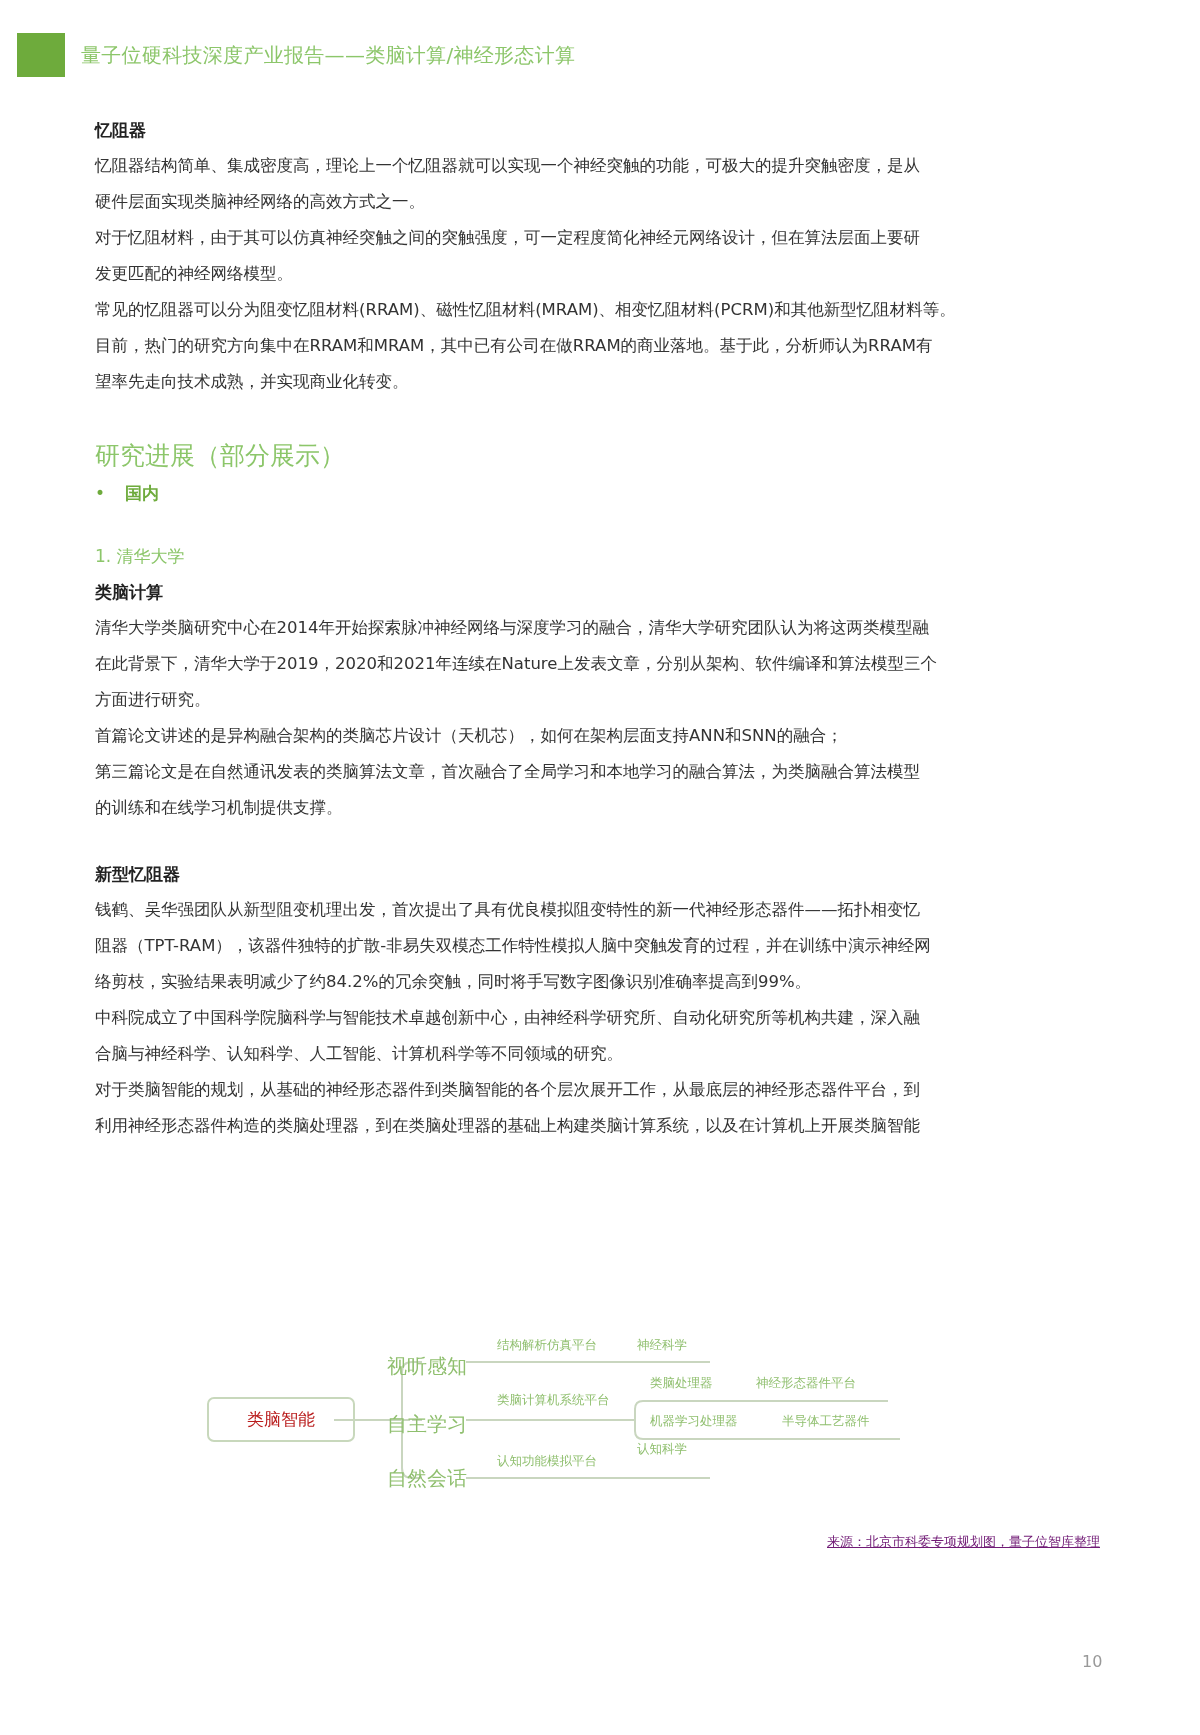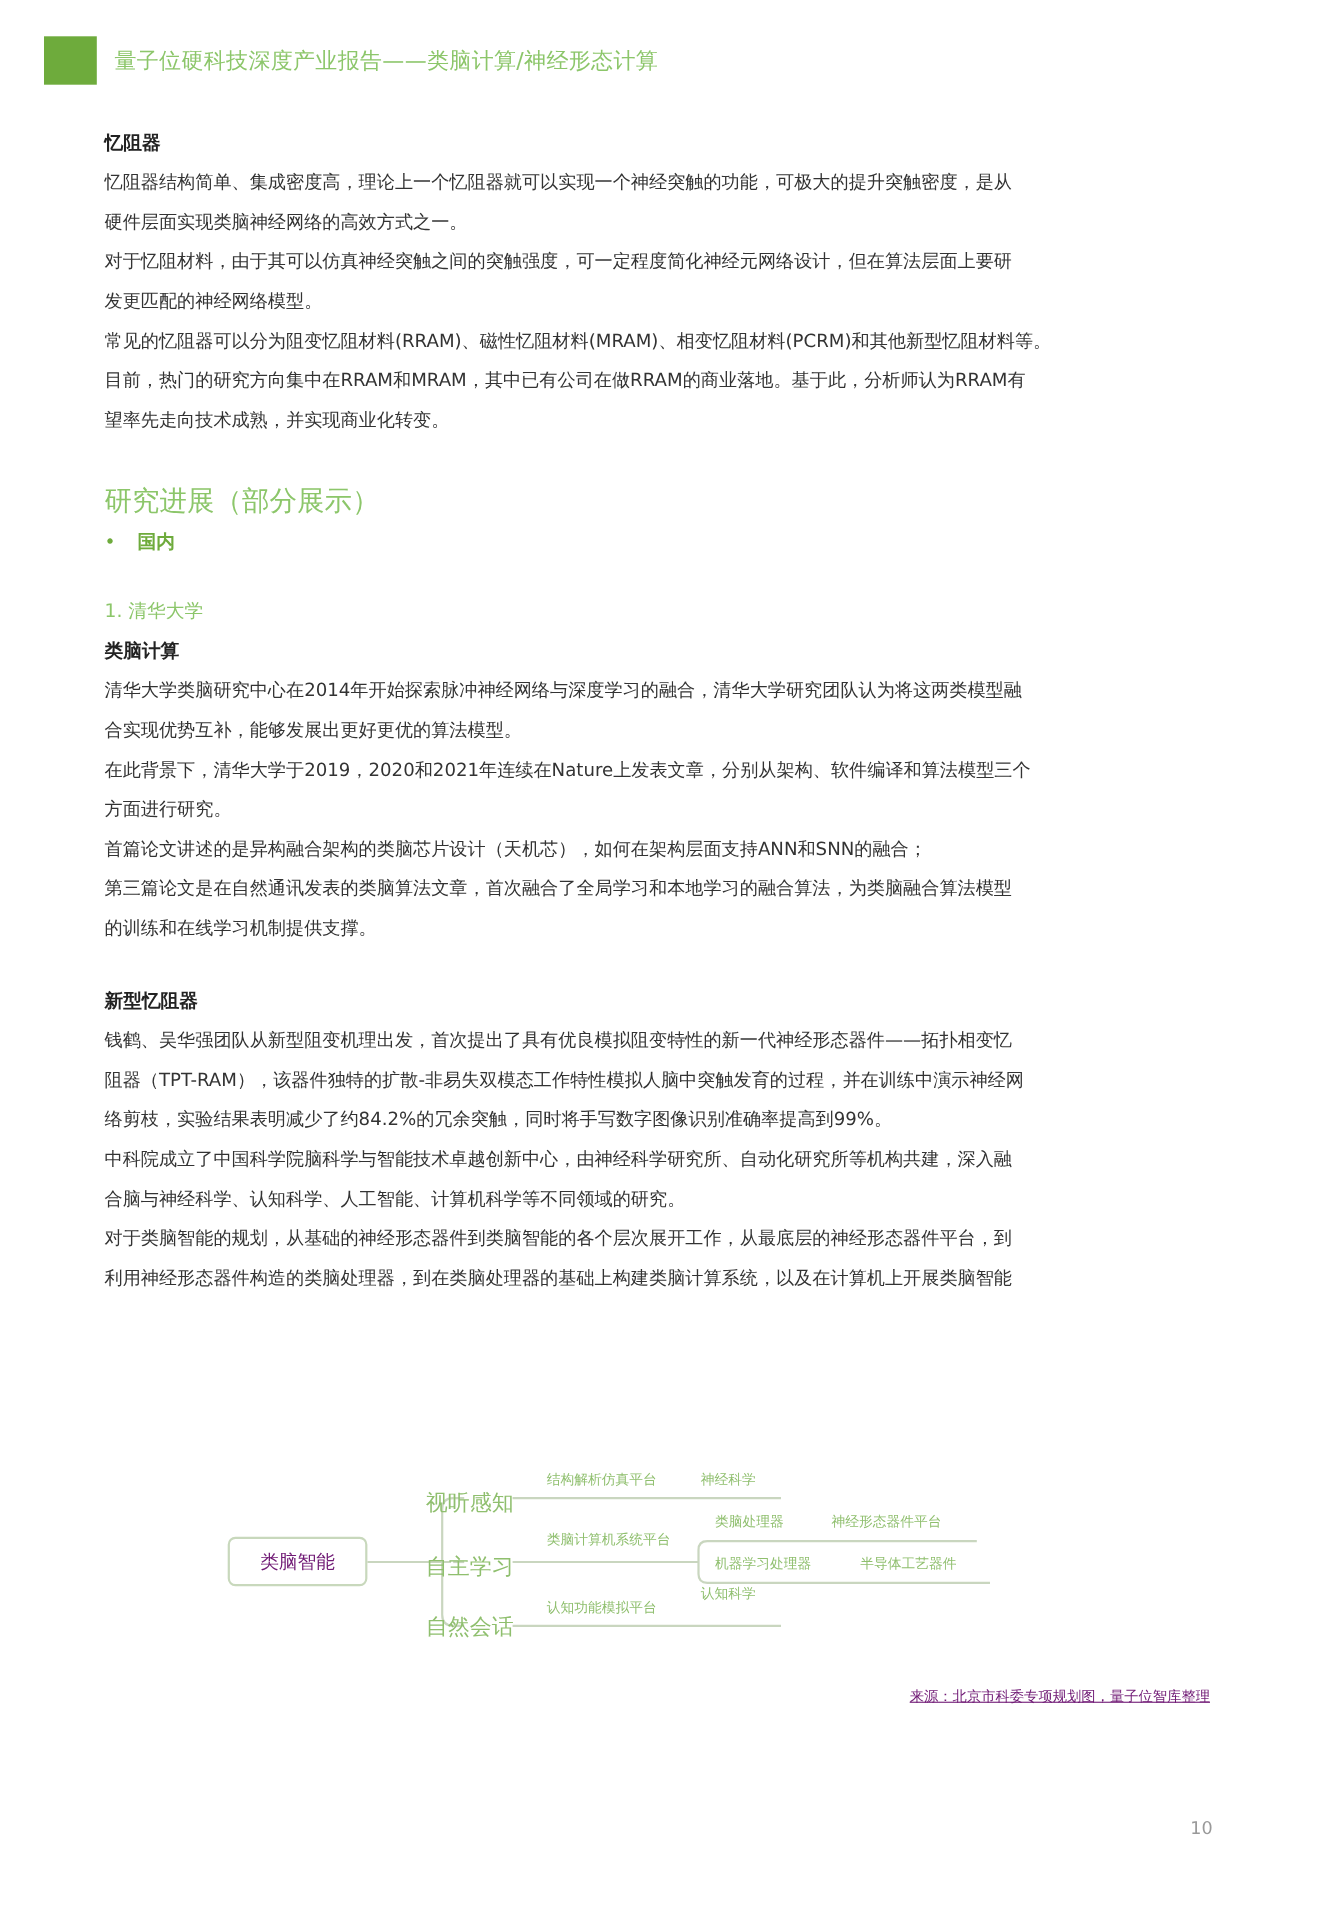--- a/index.html
+++ b/index.html
@@ -1,39 +1,39 @@
 <!DOCTYPE html>
 <html><head>
 <meta charset="utf-8">
 <style>
   html, body { margin: 0; padding: 0; }
   body {
     width: 1200px; height: 1735px; background: #ffffff; position: relative; overflow: hidden;
     font-family: "DejaVu Sans", "Liberation Sans", sans-serif; color: #333333;
   }
-  .header { position: absolute; left: 40px; top: 33px; height: 44px; display: flex; align-items: center; }
+  .header { position: absolute; left: 17px; top: 33px; height: 44px; display: flex; align-items: center; }
   .header-square { width: 48px; height: 44px; background: #6eab3c; }
   .header-title { margin-left: 16px; font-size: 20px; color: #8cc66a; letter-spacing: 0.3px; }
 
   .content { position: absolute; left: 95px; top: 112px; width: 1020px; }
   .h-bold { font-size: 17px; font-weight: bold; color: #222; line-height: 36px; }
   .para { font-size: 16.5px; line-height: 36px; color: #333; margin: 0; }
   .section-title { font-size: 25px; color: #8cc66a; line-height: 40px; margin-top: 36px; }
   .bullet-row { font-size: 17px; color: #6eab3c; line-height: 34px; font-weight: bold; }
   .bullet-dot { display: inline-block; width: 30px; font-weight: normal; }
   .sub-heading { font-size: 17px; color: #8cc66a; line-height: 36px; margin-top: 28px; }
 
   .diagram { position: absolute; left: 190px; top: 1325px; width: 800px; height: 175px; }
   .diagram svg { position: absolute; left: 0; top: 0; }
   .node { position: absolute; font-size: 12.5px; color: #8fbf6e; white-space: nowrap; }
   .node-root {
-    position: absolute; left: 17px; top: 72px; width: 127px; height: 45px;
+    position: absolute; left: 17px; top: 72px; width: 148px; height: 45px;
     border: 2px solid #c8d8bc; border-radius: 7px; box-sizing: border-box;
     display: flex; align-items: center; justify-content: center;
-    font-size: 17px; color: #701a75;
+    font-size: 17px; color: #b91c1c;
   }
   .node-l1 { font-size: 20px; }
 
   .source { position: absolute; right: 100px; top: 1533px; font-size: 13px; color: #701a75; text-decoration: underline; }
   .page-num { position: absolute; left: 1082px; top: 1652px; font-size: 16px; color: #999; }
 </style>
 </head>
 <body>
 
 <div class="header">
@@ -54,21 +54,20 @@
     </div>
 
   <div class="section-title">研究进展（部分展示）</div>
   <div class="bullet-row">
     <span class="bullet-dot">•</span><span>国内</span>
   </div>
   <div class="sub-heading">1. 清华大学</div>
   <div class="h-bold">类脑计算</div>
   <div>
       <p class="para">清华大学类脑研究中心在2014年开始探索脉冲神经网络与深度学习的融合，清华大学研究团队认为将这两类模型融</p>
-      <p class="para">合实现优势互补，能够发展出更好更优的算法模型。</p>
       <p class="para">在此背景下，清华大学于2019，2020和2021年连续在Nature上发表文章，分别从架构、软件编译和算法模型三个</p>
       <p class="para">方面进行研究。</p>
       <p class="para">首篇论文讲述的是异构融合架构的类脑芯片设计（天机芯），如何在架构层面支持ANN和SNN的融合；</p>
       <p class="para">第三篇论文是在自然通讯发表的类脑算法文章，首次融合了全局学习和本地学习的融合算法，为类脑融合算法模型</p>
       <p class="para">的训练和在线学习机制提供支撑。</p>
     </div>
 
   <div class="h-bold" style="margin-top:30px">新型忆阻器</div>
   <div>
       <p class="para">钱鹤、吴华强团队从新型阻变机理出发，首次提出了具有优良模拟阻变特性的新一代神经形态器件——拓扑相变忆</p>

